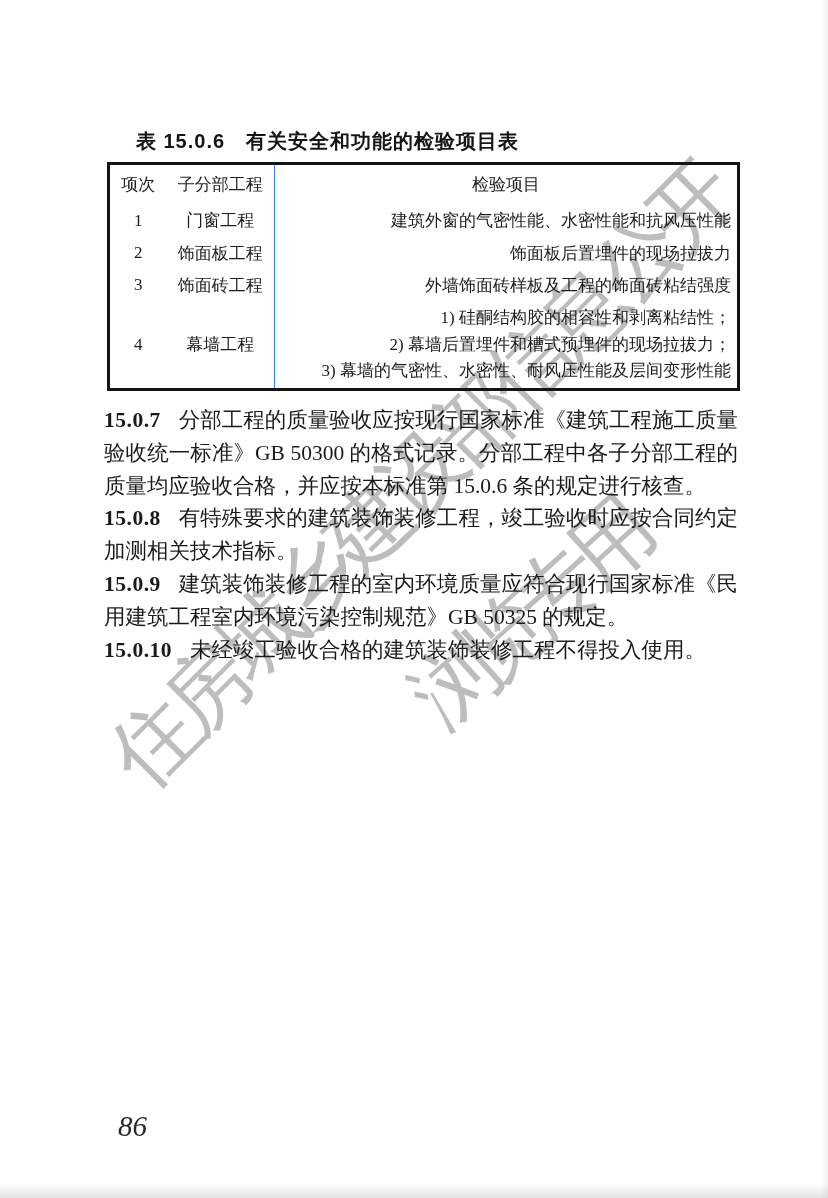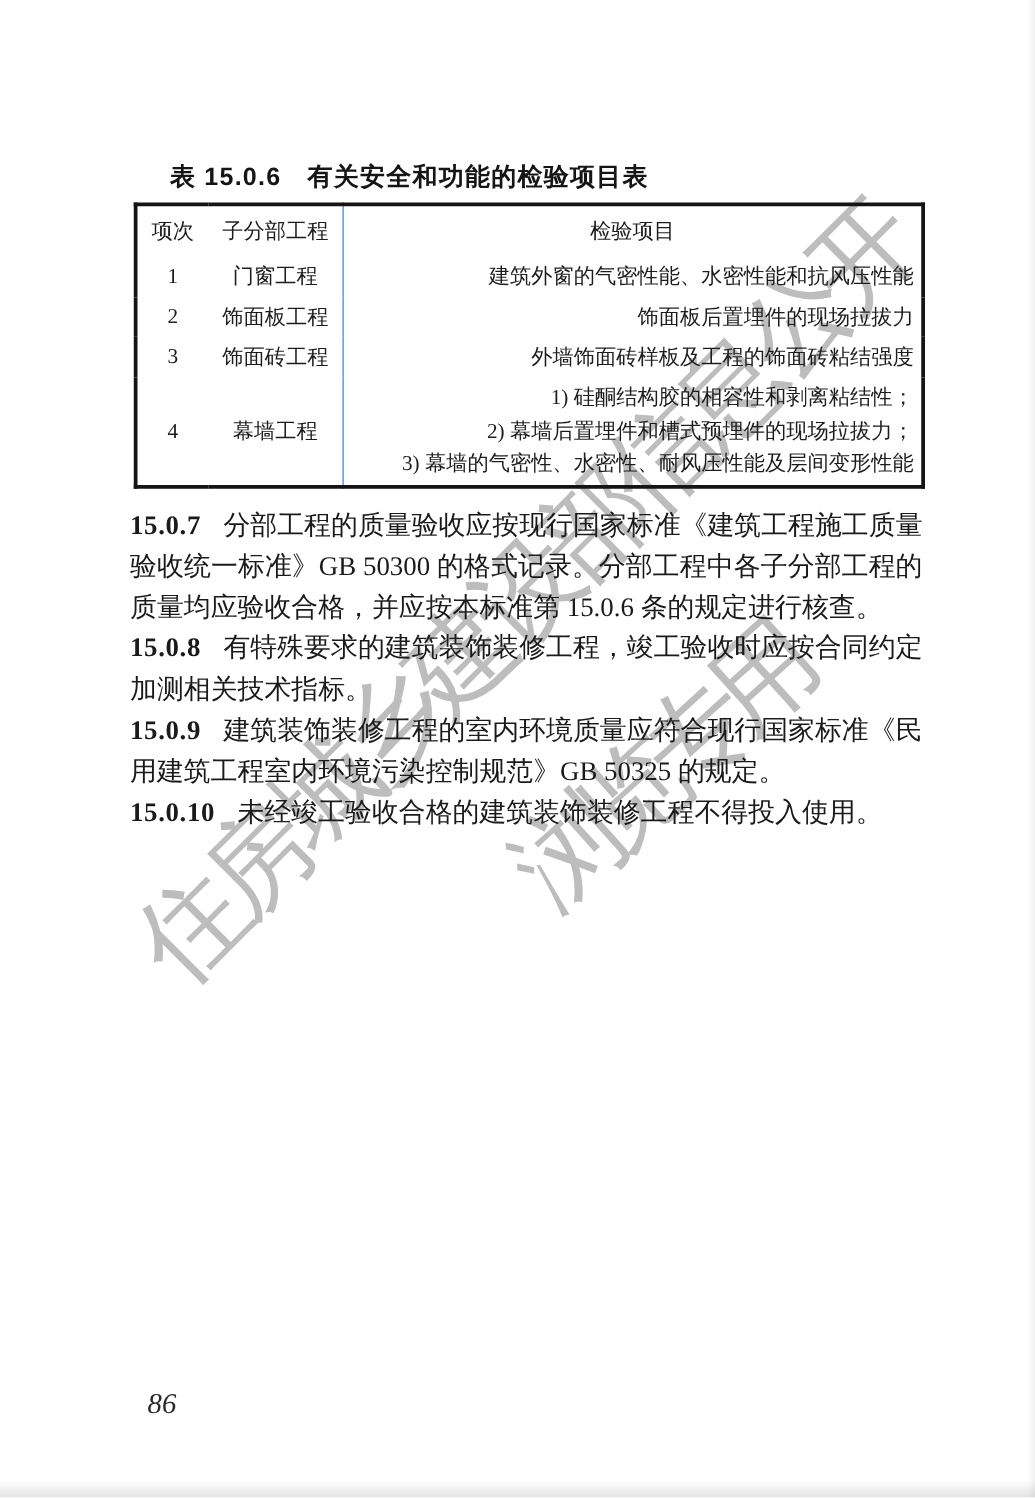--- a/index.html
+++ b/index.html
@@ -83,21 +83,21 @@
   .clauses p.indent { text-indent:2em; }
   .cn {
     font-family:Liberation Serif, serif;
     font-weight:bold;
     margin-right:18px;
     letter-spacing:0.5px;
   }
 
   .page-number {
     position:absolute; left:118px; top:1110px;
-    font-size:23px;
+    font-size:29px;
     font-style:italic;
     font-family:"Liberation Serif", serif;
     color:#2a2a2a;
   }
 
   
   .edge-bottom {
     position:absolute; left:0; right:0; bottom:0; height:14px;
     background:linear-gradient(to bottom, rgba(130,130,130,0) 0%, rgba(130,130,130,0.22) 100%);
     pointer-events:none;

